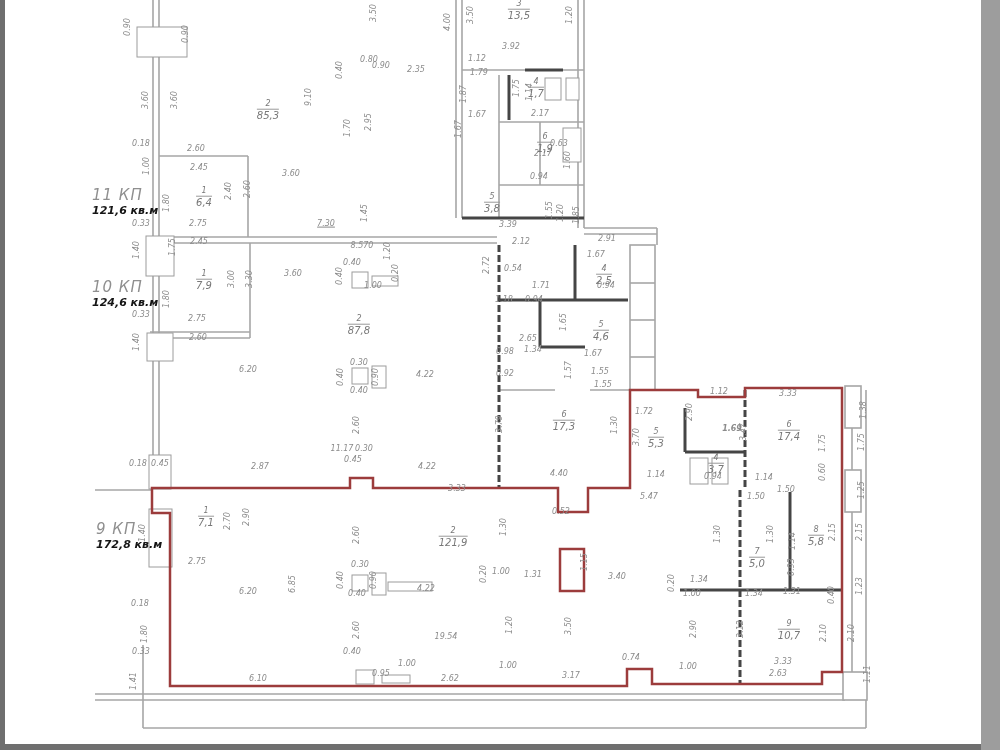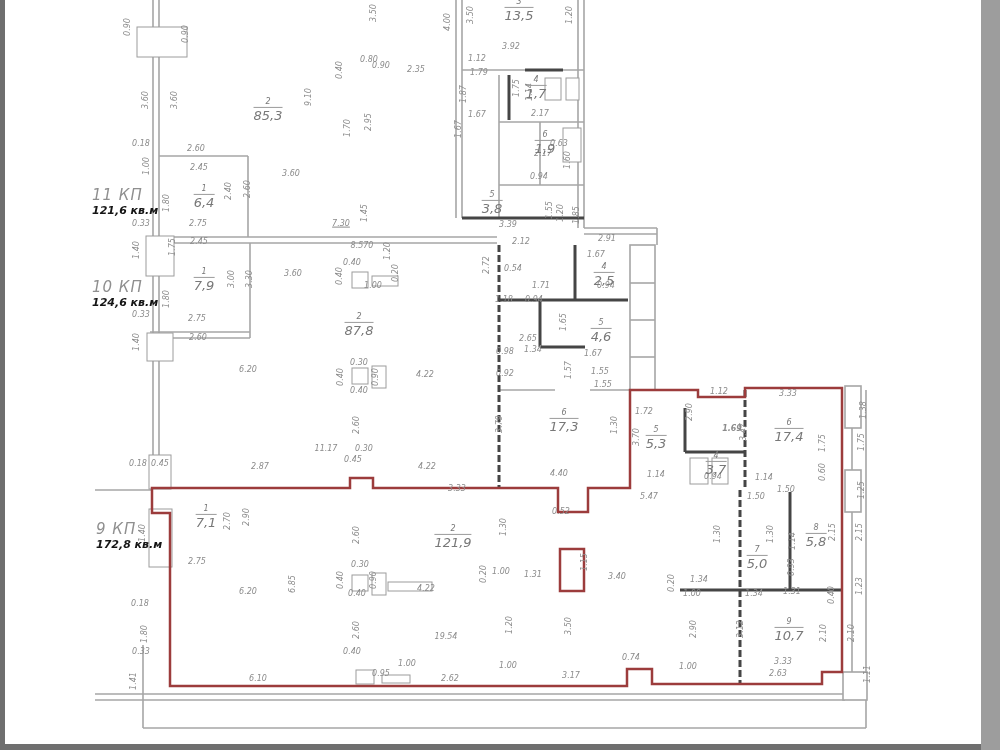--- a/index.html
+++ b/index.html
@@ -7,21 +7,21 @@
           font-family:"DejaVu Sans",sans-serif;}
   #walls{position:absolute;left:0;top:0;}
   #labels{position:absolute;left:0;top:0;width:1000px;height:750px;}
   .edgebar{position:absolute;}
   .dim{position:absolute;transform:translate(-50%,-50%);font:italic 8px/1.1 "DejaVu Sans",sans-serif;
        color:#8b8b8b;white-space:nowrap;}
   .dim.rot{transform:translate(-50%,-50%) rotate(-90deg);}
   .room{position:absolute;transform:translate(-50%,-50%);text-align:center;color:#787878;
         font:italic 8px/1.2 "DejaVu Sans",sans-serif;}
   .room .num{display:block;padding:0 4px;border-bottom:1px solid #9a9a9a;}
-  .room .val{display:block;font-size:13px;}
+  .room .val{display:block;font-size:10px;}
   .apt{position:absolute;font:italic 15px/1.2 "DejaVu Sans",sans-serif;color:#8f8f8f;
        letter-spacing:1px;white-space:nowrap;}
   .apt .area{display:block;font-size:11px;font-weight:bold;letter-spacing:0;color:#151515;}
 </style>
 </head>
 <body>
 
 <div id="canvas">
 
   <svg id="walls" width="1000" height="750">
@@ -120,21 +120,21 @@
       <div class="dim" style="left: 141px; top: 144px;">0.18</div>
       <div class="dim rot" style="left: 147px; top: 166px;">1.00</div>
       <div class="dim" style="left: 196px; top: 149px;">2.60</div>
       <div class="dim" style="left: 199px; top: 168px;">2.45</div>
       <div class="dim rot" style="left: 167px; top: 203px;">1.80</div>
       <div class="dim rot" style="left: 229px; top: 191px;">2.40</div>
       <div class="dim rot" style="left: 248px; top: 189px;">2.60</div>
       <div class="dim" style="left: 141px; top: 224px;">0.33</div>
       <div class="dim" style="left: 198px; top: 224px;">2.75</div>
       <div class="dim" style="left: 291px; top: 174px;">3.60</div>
-      <div class="dim" style="left: 341px; top: 224px; text-decoration: underline;">7.30</div>
+      <div class="dim" style="left: 326px; top: 224px; text-decoration: underline;">7.30</div>
       <div class="dim rot" style="left: 365px; top: 213px;">1.45</div>
       <div class="dim rot" style="left: 309px; top: 97px;">9.10</div>
       <div class="dim rot" style="left: 369px; top: 122px;">2.95</div>
       <div class="dim rot" style="left: 348px; top: 128px;">1.70</div>
       <div class="dim rot" style="left: 340px; top: 70px;">0.40</div>
       <div class="dim" style="left: 369px; top: 60px;">0.80</div>
       <div class="dim" style="left: 381px; top: 66px;">0.90</div>
       <div class="dim" style="left: 416px; top: 70px;">2.35</div>
       <div class="dim rot" style="left: 374px; top: 13px;">3.50</div>
       <div class="dim rot" style="left: 448px; top: 22px;">4.00</div>
@@ -192,21 +192,21 @@
       <div class="dim" style="left: 600px; top: 372px;">1.55</div>
       <div class="dim" style="left: 603px; top: 385px;">1.55</div>
       <div class="dim rot" style="left: 569px; top: 370px;">1.57</div>
       <div class="dim" style="left: 248px; top: 370px;">6.20</div>
       <div class="dim" style="left: 359px; top: 363px;">0.30</div>
       <div class="dim rot" style="left: 341px; top: 377px;">0.40</div>
       <div class="dim rot" style="left: 376px; top: 377px;">0.90</div>
       <div class="dim" style="left: 359px; top: 391px;">0.40</div>
       <div class="dim" style="left: 425px; top: 375px;">4.22</div>
       <div class="dim rot" style="left: 357px; top: 425px;">2.60</div>
-      <div class="dim" style="left: 326px; top: 449px;">11.17</div>
+      <div class="dim" style="left: 342px; top: 449px;">11.17</div>
       <div class="dim" style="left: 364px; top: 449px;">0.30</div>
       <div class="dim" style="left: 353px; top: 460px;">0.45</div>
       <div class="dim" style="left: 260px; top: 467px;">2.87</div>
       <div class="dim" style="left: 427px; top: 467px;">4.22</div>
       <div class="dim" style="left: 457px; top: 489px;">3.33</div>
       <div class="dim rot" style="left: 500px; top: 424px;">3.79</div>
       <div class="dim rot" style="left: 615px; top: 425px;">1.30</div>
       <div class="dim" style="left: 559px; top: 474px;">4.40</div>
       <div class="dim" style="left: 138px; top: 464px;">0.18</div>
       <div class="dim" style="left: 160px; top: 464px;">0.45</div>

